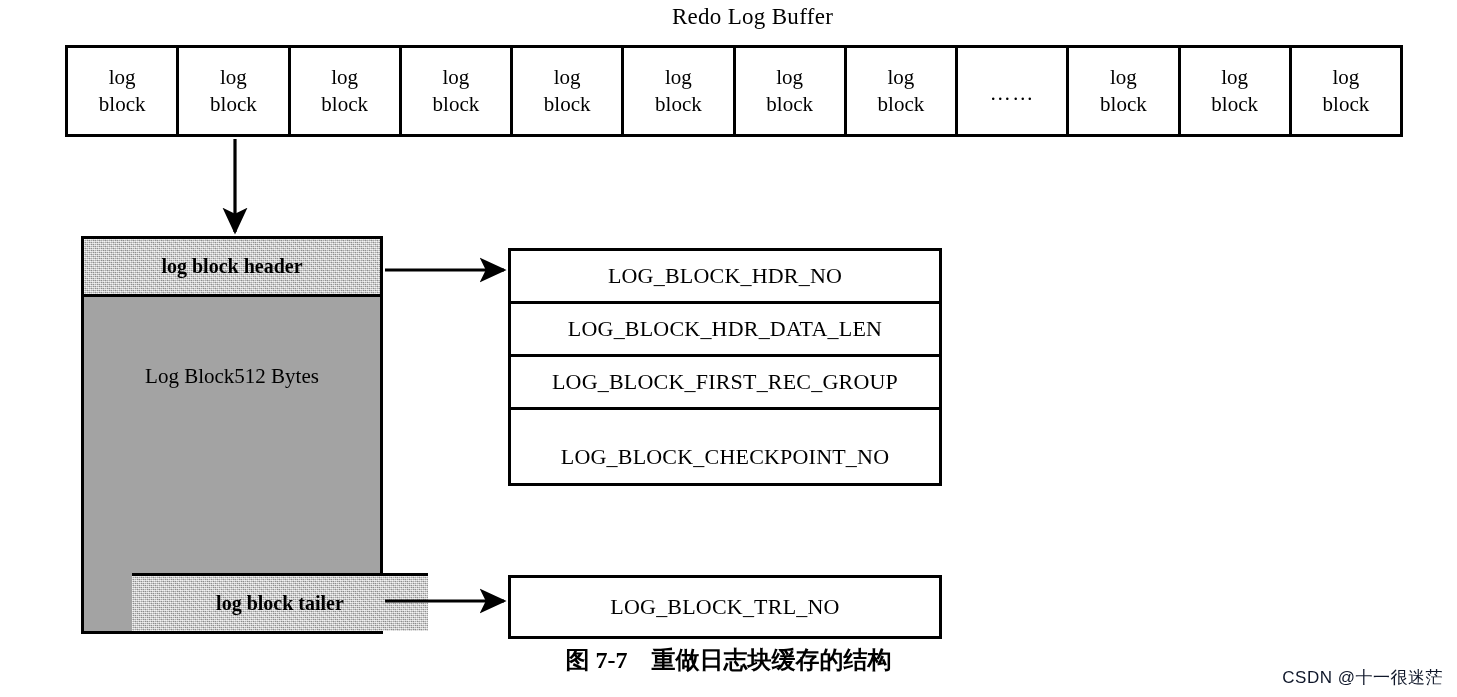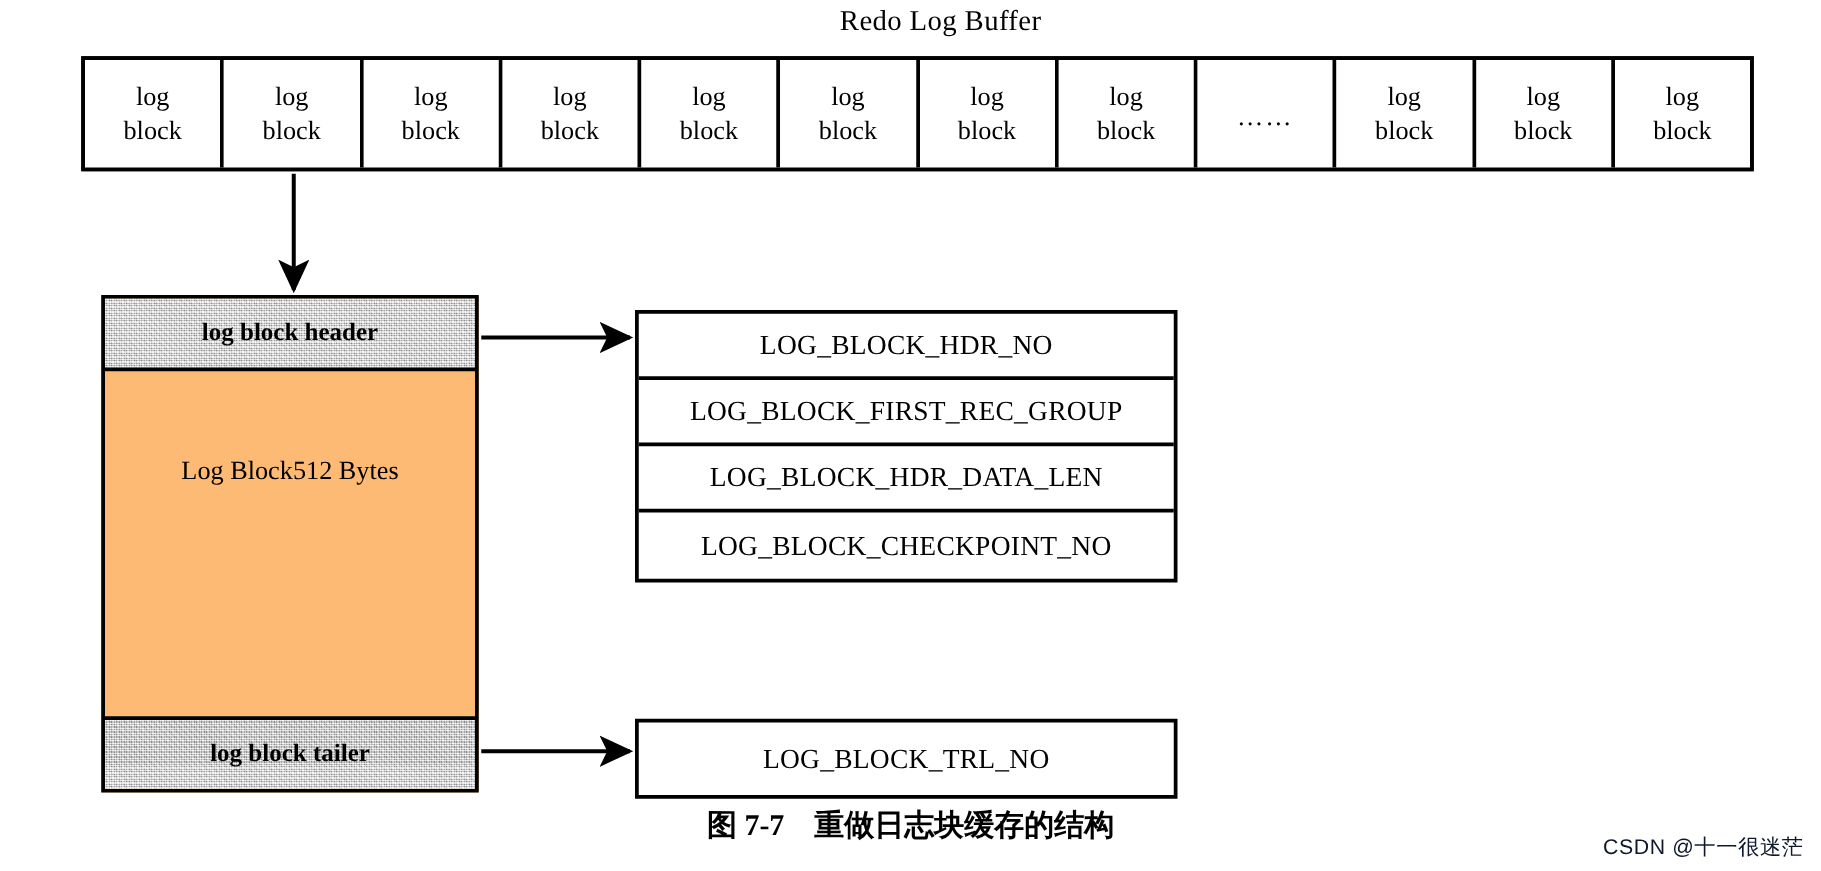--- a/index.html
+++ b/index.html
@@ -75,21 +75,21 @@
 
   
   .logblock-box {
     position: absolute;
     left: 81px;
     top: 236px;
     width: 302px;
     height: 398px;
     box-sizing: border-box;
     border: 3px solid #000;
-    background: #fdba74;
+    background: #a3a3a3;
   }
   .band {
     position: absolute;
     left: 0;
     width: 100%;
     height: 58px;
     box-sizing: border-box;
     display: flex;
     align-items: center;
     justify-content: center;
@@ -101,20 +101,21 @@
       repeating-linear-gradient(90deg, rgba(255,255,255,0.45) 0 1px, rgba(0,0,0,0.12) 1px 2px),
       repeating-linear-gradient(45deg, rgba(120,120,120,0.28) 0 2px, rgba(235,235,235,0.28) 2px 4px);
   }
   .band-header {
     top: 0;
     border-bottom: 3px solid #000;
   }
   .band-tailer {
     bottom: 0;
     border-top: 3px solid #000;
+    margin-left: 48px;
   }
   .logblock-center {
     position: absolute;
     left: 0;
     top: 58px;
     right: 0;
     bottom: 58px;
     display: flex;
     flex-direction: row;
     align-items: center;
@@ -139,21 +140,21 @@
   .field-row {
     height: 53px;
     box-sizing: border-box;
     border-bottom: 3px solid #000;
     display: flex;
     align-items: center;
     justify-content: center;
     font-size: 22px;
     letter-spacing: 0.2px;
   }
-  .field-row:last-child { border-bottom: none; }
+  .field-row:last-child { border-bottom: none; margin-top: 20px; }
 
   .field-single {
     position: absolute;
     left: 508px;
     top: 575px;
     width: 434px;
     height: 64px;
     box-sizing: border-box;
     border: 3px solid #000;
     background: #fff;
@@ -264,24 +265,24 @@
     <div class="band band-tailer">
       <span>log block tailer</span>
     </div>
   </div>
 
   <div class="field-group">
     <div class="field-row">
       <span>LOG_BLOCK_HDR_NO</span>
     </div>
     <div class="field-row">
+      <span>LOG_BLOCK_HDR_DATA_LEN</span>
+    </div>
+    <div class="field-row">
       <span>LOG_BLOCK_FIRST_REC_GROUP</span>
-    </div>
-    <div class="field-row">
-      <span>LOG_BLOCK_HDR_DATA_LEN</span>
     </div>
     <div class="field-row">
       <span>LOG_BLOCK_CHECKPOINT_NO</span>
     </div>
   </div>
 
   <div class="field-single">
     <span>LOG_BLOCK_TRL_NO</span>
   </div>
 

